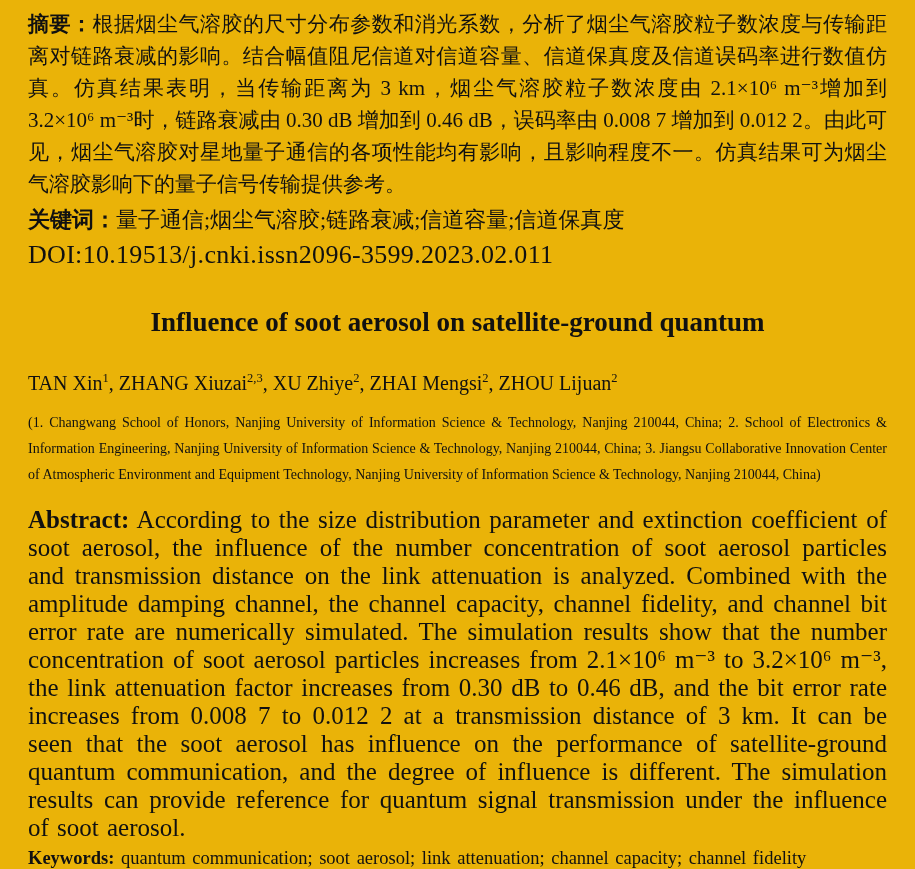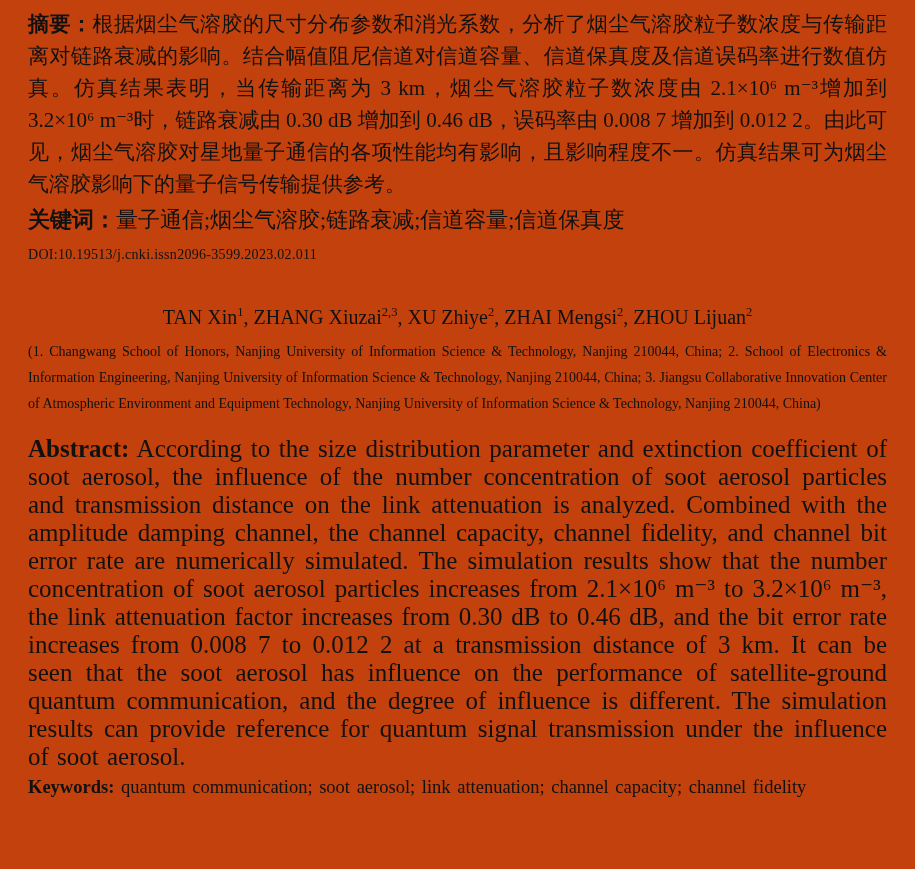--- a/index.html
+++ b/index.html
@@ -1,21 +1,21 @@
 <!DOCTYPE html>
 <html><head>
 <meta charset="utf-8">
 <style>
   * { box-sizing: border-box; }
   html, body { margin: 0; padding: 0; background: #ffffff; }
   .page {
     position: relative;
     width: 915px;
     height: 869px;
-    background: #c2410c;
+    background: #eab308;
     color: #111111;
     padding: 8px 28px 0 28px;
     overflow: hidden;
     font-family: "Liberation Serif", "DejaVu Serif", serif;
   }
 
   
   .cn-abstract {
     margin: 0;
     font-size: 21px;
@@ -34,41 +34,40 @@
   }
   .cn-meta {
     margin: 3px 0 0 0;
     font-size: 20px;
     line-height: 32px;
     white-space: nowrap;
   }
   .meta-gap { margin-right: 42px; }
   .doi-line {
     margin: 4px 0 0 0;
-    font-size: 14px;
+    font-size: 26px;
     line-height: 30px;
     letter-spacing: 0.3px;
   }
 
   
   .title {
     margin: 30px auto 0 auto;
     text-align: center;
     font-weight: bold;
     font-size: 27px;
     line-height: 45px;
     font-family: "Liberation Serif", "DejaVu Serif", serif;
   }
   .title .tline { display: block; }
 
   .authors {
     margin: 16px 0 0 0;
-    text-align: center;
     font-size: 20px;
-    line-height: 24px;
+    line-height: 34px;
   }
   .authors sup { font-size: 12.5px; }
 
   .affiliations {
     margin: 10px 0 0 0;
     font-size: 14px;
     line-height: 26px;
     text-align: justify;
   }
 
@@ -94,20 +93,21 @@
 <div class="page">
 
   <p class="cn-abstract"><span class="cn-label">摘要：</span><span>根据烟尘气溶胶的尺寸分布参数和消光系数，分析了烟尘气溶胶粒子数浓度与传输距离对链路衰减的影响。结合幅值阻尼信道对信道容量、信道保真度及信道误码率进行数值仿真。仿真结果表明，当传输距离为 3 km，烟尘气溶胶粒子数浓度由 2.1×10⁶ m⁻³增加到 3.2×10⁶ m⁻³时，链路衰减由 0.30 dB 增加到 0.46 dB，误码率由 0.008 7 增加到 0.012 2。由此可见，烟尘气溶胶对星地量子通信的各项性能均有影响，且影响程度不一。仿真结果可为烟尘气溶胶影响下的量子信号传输提供参考。</span></p>
 
   <p class="cn-keywords"><span class="cn-label">关键词：</span><span>量子通信;烟尘气溶胶;链路衰减;信道容量;信道保真度</span></p>
 
 
   <p class="doi-line">DOI:10.19513/j.cnki.issn2096-3599.2023.02.011</p>
 
   <h1 class="title">
+      <span class="tline">Influence of soot aerosol on satellite-ground quantum</span>
     </h1>
 
   <p class="authors"><span>TAN Xin</span><sup>1</sup><span>, </span><span>ZHANG Xiuzai</span><sup>2,3</sup><span>, </span><span>XU Zhiye</span><sup>2</sup><span>, </span><span>ZHAI Mengsi</span><sup>2</sup><span>, </span><span>ZHOU Lijuan</span><sup>2</sup></p>
 
   <p class="affiliations">(1. Changwang School of Honors, Nanjing University of Information Science &amp; Technology, Nanjing 210044, China; 2. School of Electronics &amp; Information Engineering, Nanjing University of Information Science &amp; Technology, Nanjing 210044, China; 3. Jiangsu Collaborative Innovation Center of Atmospheric Environment and Equipment Technology, Nanjing University of Information Science &amp; Technology, Nanjing 210044, China)</p>
 
   <p class="en-abstract"><span class="en-label">Abstract:</span> <span>According to the size distribution parameter and extinction coefficient of soot aerosol, the influence of the number concentration of soot aerosol particles and transmission distance on the link attenuation is analyzed. Combined with the amplitude damping channel, the channel capacity, channel fidelity, and channel bit error rate are numerically simulated. The simulation results show that the number concentration of soot aerosol particles increases from 2.1×10⁶ m⁻³ to 3.2×10⁶ m⁻³, the link attenuation factor increases from 0.30 dB to 0.46 dB, and the bit error rate increases from 0.008 7 to 0.012 2 at a transmission distance of 3 km. It can be seen that the soot aerosol has influence on the performance of satellite-ground quantum communication, and the degree of influence is different. The simulation results can provide reference for quantum signal transmission under the influence of soot aerosol.</span></p>
 
   <p class="en-keywords"><span class="en-label">Keywords:</span> <span>quantum communication; soot aerosol; link attenuation; channel capacity; channel fidelity</span></p>
 

